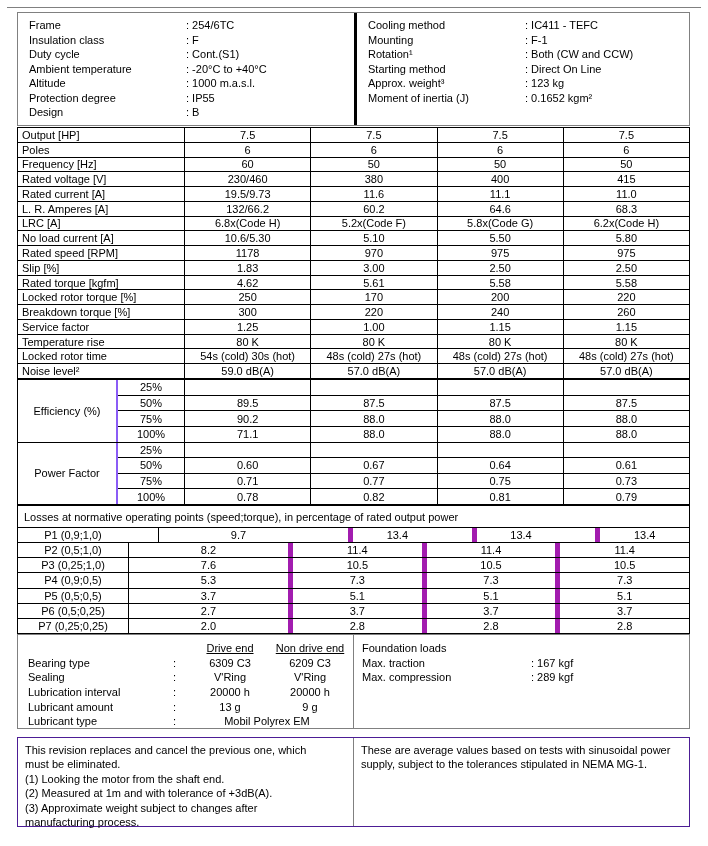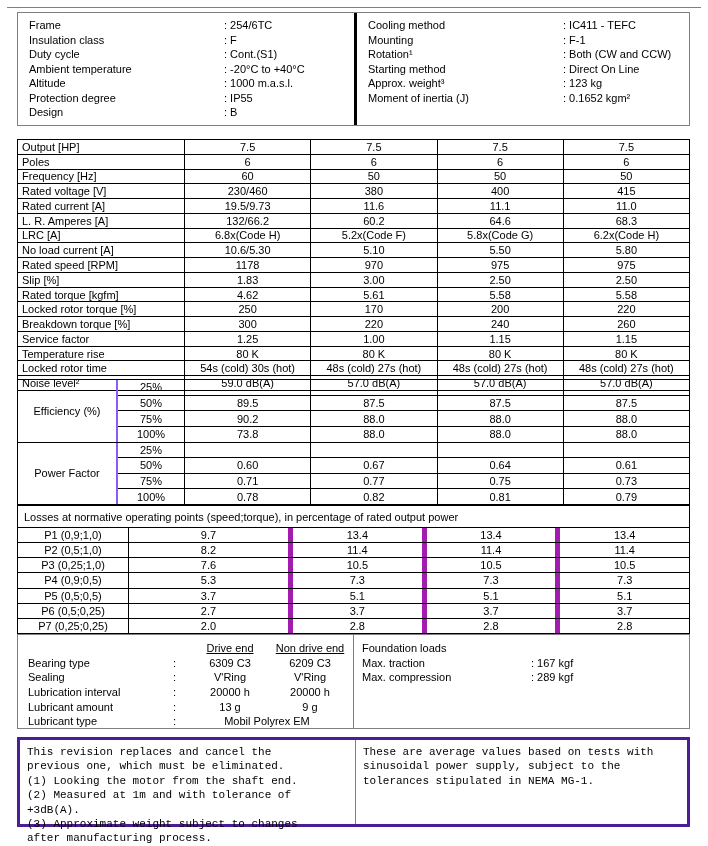--- a/index.html
+++ b/index.html
@@ -12,24 +12,24 @@
 
   
   .top-rule { left:7px; top:7px; width:694px; height:1px; background:#808080; }
 
   
   .info-row { left:17px; top:12px; width:673px; height:114px; display:flex; border:1px solid #808080; }
   .info-box { width:336px; padding-top:5px; }
   .info-box.right { width:335px; border-left:3px solid #000000; flex:1; }
   .info-line { display:flex; height:14.5px; align-items:center; }
   .info-label { width:168px; padding-left:11px; white-space:nowrap; }
-  .info-value { white-space:nowrap;margin-left:38px; }
-
-  
-  .main-table { left:17px; top:127px; width:673px; height:252px; border:1px solid #000; display:flex; flex-direction:column;margin-top:12px; }
+  .info-value { white-space:nowrap; }
+
+  
+  .main-table { left:17px; top:127px; width:673px; height:252px; border:1px solid #000; display:flex; flex-direction:column; }
   .mt-row { display:flex; flex:1; border-top:1px solid #000; }
   .mt-row:first-of-type { border-top:none; }
   .mt-label { width:166px; padding-left:4px; display:flex; align-items:center; white-space:nowrap; }
   .mt-cell { flex:1; border-left:1px solid #000; display:flex; align-items:center; justify-content:center; white-space:nowrap; }
 
   
   .eff-table { left:17px; top:379px; width:673px; height:126px; border:1px solid #000; display:flex; flex-direction:column; }
   .eff-block { flex:1; display:flex; }
   .eff-block.pf { border-top:1px solid #000; }
   .eff-label { width:100px; border-right:2px solid #8b5cf6; display:flex; align-items:center; justify-content:center; }
@@ -39,41 +39,41 @@
   .eff-sub { width:66px; display:flex; align-items:center; justify-content:center; }
   .eff-cell { flex:1; border-left:1px solid #000; display:flex; align-items:center; justify-content:center; }
 
   
   .losses-box { left:17px; top:505px; width:673px; height:129px; border:1px solid #000; display:flex; flex-direction:column; }
   .losses-title { height:22px; border-bottom:1px solid #000; padding-left:6px; display:flex; align-items:center; }
   .losses-body { flex:1; display:flex; }
   .losses-label { width:108px; border-right:1px solid #000; display:flex; align-items:center; justify-content:center; }
   .losses-rows { flex:1; display:flex; flex-direction:column; }
   .l-row { flex:1; display:flex; border-top:1px solid #000; }
-  .l-row:first-of-type { border-top:none; }
+  .l-row:first-of-type { border-top:none;gap:30px; }
   .l-p { width:110px; display:flex; align-items:center; justify-content:center; }
   .l-c1 { width:160px; border-left:1px solid #000; display:flex; align-items:center; justify-content:center; }
   .l-c { flex:1; border-left:5px solid #a21caf; display:flex; align-items:center; justify-content:center; }
 
   
   .bearing-row { left:17px; top:634px; width:673px; height:95px; display:flex; border:1px solid #808080; }
   .bearing-left { width:336px; border-right:1px solid #808080; padding:6px 0 0 10px; }
   .b-line { display:flex; height:14.6px; align-items:center; }
   .b-label { width:145px; white-space:nowrap; }
   .b-colon { width:14px; }
   .b-a { width:86px; text-align:center; white-space:nowrap; }
   .b-b { width:74px; text-align:center; white-space:nowrap; }
   .b-span { width:160px; text-align:center; white-space:nowrap; }
   .u { text-decoration:underline; }
   .bearing-right { flex:1; padding:6px 0 0 8px; }
   .f-line { display:flex; height:14.6px; align-items:center; }
   .f-label { width:169px; white-space:nowrap; }
 
   
-  .notes-row { left:17px; top:737px; width:673px; height:90px; display:flex; border:3px solid #4c1d95;font-family:Liberation Mono, monospace; }
+  .notes-row { left:17px; top:737px; width:673px; height:90px; display:flex; border:1px solid #4c1d95; }
   .note-left { width:336px; border-right:1px solid #808080; padding:5px 26px 0 7px; line-height:14.4px; }
   .note-right { flex:1; padding:5px 10px 0 7px; line-height:14.4px; }
 </style>
 </head>
 <body>
 
 <div class="abs top-rule"></div>
 
 <div class="abs info-row">
   <div class="info-box">
@@ -310,21 +310,21 @@
         <div class="eff-row">
           <div class="eff-sub">75%</div>
           <div class="eff-cell">90.2</div>
           <div class="eff-cell">88.0</div>
           <div class="eff-cell">88.0</div>
           <div class="eff-cell">88.0</div>
         </div>
 
         <div class="eff-row">
           <div class="eff-sub">100%</div>
-          <div class="eff-cell">73.8</div>
+          <div class="eff-cell">71.1</div>
           <div class="eff-cell">88.0</div>
           <div class="eff-cell">88.0</div>
           <div class="eff-cell">88.0</div>
         </div>
       </div>
   </div>
   <div class="eff-block pf">
     <div class="eff-label">Power Factor</div>
     <div class="eff-rows">
 

